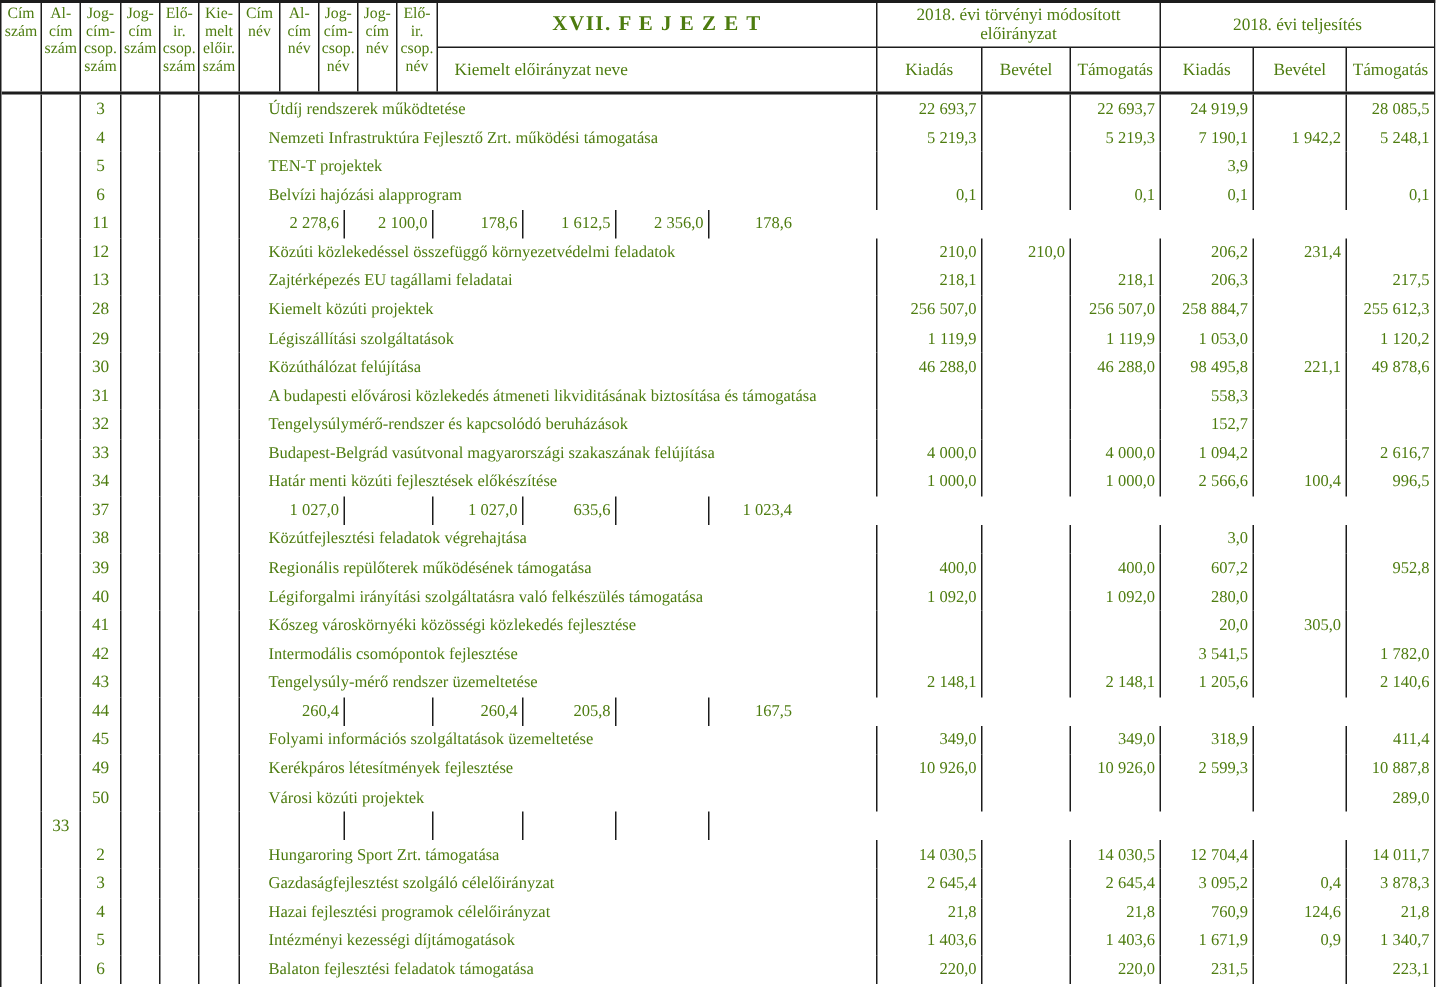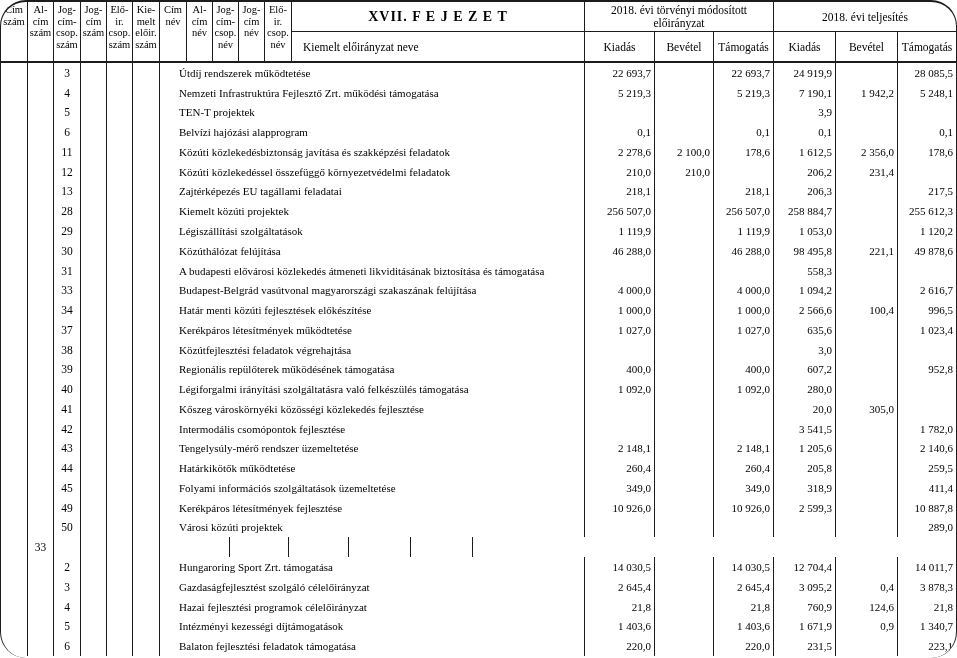--- a/index.html
+++ b/index.html
@@ -5,23 +5,22 @@
   html,body{margin:0;padding:0;background:#fff;}
   .tbl{
     position:relative;
     width:957px;height:658px;
     box-sizing:border-box;
     border-top:2px solid #1c1c1c;
     border-left:1px solid #1c1c1c;
     border-right:1px solid #1c1c1c;
     background:#fff;
     font-family:"Liberation Serif","DejaVu Serif",serif;
-    color:#000000;
+    color:#4d7c0f;
     overflow:hidden;
-    border-radius:26px;
   }
   
   .hdr{position:relative;height:61px;border-bottom:2px solid #1c1c1c;box-sizing:border-box;}
   .hc{
     position:absolute;top:0;bottom:0;box-sizing:border-box;
     border-right:1px solid #1c1c1c;
     font-size:10.5px;line-height:11.5px;text-align:center;
     padding-top:2px;white-space:pre-line;overflow:hidden;
   }
   .band{position:absolute;box-sizing:border-box;display:flex;align-items:center;justify-content:center;}
@@ -190,21 +189,20 @@
     <div class="val v5">0,1</div>
   </div>
 
   <div class="row">
     <div class="nc nc0"></div>
     <div class="nc nc1"></div>
     <div class="nc nc2">11</div>
     <div class="nc nc3"></div>
     <div class="nc nc4"></div>
     <div class="nc nc5"></div>
-    <div class="name lvl3">Közúti közlekedésbiztonság javítása és szakképzési feladatok</div>
     <div class="val v0">2 278,6</div>
     <div class="val v1">2 100,0</div>
     <div class="val v2">178,6</div>
     <div class="val v3">1 612,5</div>
     <div class="val v4">2 356,0</div>
     <div class="val v5">178,6</div>
   </div>
 
   <div class="row">
     <div class="nc nc0"></div>
@@ -295,20 +293,35 @@
     <div class="nc nc5"></div>
     <div class="name lvl3">A budapesti elővárosi közlekedés átmeneti likviditásának biztosítása és támogatása</div>
     <div class="val v0"></div>
     <div class="val v1"></div>
     <div class="val v2"></div>
     <div class="val v3">558,3</div>
     <div class="val v4"></div>
     <div class="val v5"></div>
   </div>
 
+  <div class="row">
+    <div class="nc nc0"></div>
+    <div class="nc nc1"></div>
+    <div class="nc nc2">32</div>
+    <div class="nc nc3"></div>
+    <div class="nc nc4"></div>
+    <div class="nc nc5"></div>
+    <div class="name lvl3">Tengelysúlymérő-rendszer és kapcsolódó beruházások</div>
+    <div class="val v0"></div>
+    <div class="val v1"></div>
+    <div class="val v2"></div>
+    <div class="val v3">152,7</div>
+    <div class="val v4"></div>
+    <div class="val v5"></div>
+  </div>
 
   <div class="row">
     <div class="nc nc0"></div>
     <div class="nc nc1"></div>
     <div class="nc nc2">33</div>
     <div class="nc nc3"></div>
     <div class="nc nc4"></div>
     <div class="nc nc5"></div>
     <div class="name lvl3">Budapest-Belgrád vasútvonal magyarországi szakaszának felújítása</div>
     <div class="val v0">4 000,0</div>
@@ -335,21 +348,20 @@
     <div class="val v5">996,5</div>
   </div>
 
   <div class="row">
     <div class="nc nc0"></div>
     <div class="nc nc1"></div>
     <div class="nc nc2">37</div>
     <div class="nc nc3"></div>
     <div class="nc nc4"></div>
     <div class="nc nc5"></div>
-    <div class="name lvl3">Kerékpáros létesítmények működtetése</div>
     <div class="val v0">1 027,0</div>
     <div class="val v1"></div>
     <div class="val v2">1 027,0</div>
     <div class="val v3">635,6</div>
     <div class="val v4"></div>
     <div class="val v5">1 023,4</div>
   </div>
 
   <div class="row">
     <div class="nc nc0"></div>
@@ -447,27 +459,26 @@
     <div class="val v5">2 140,6</div>
   </div>
 
   <div class="row">
     <div class="nc nc0"></div>
     <div class="nc nc1"></div>
     <div class="nc nc2">44</div>
     <div class="nc nc3"></div>
     <div class="nc nc4"></div>
     <div class="nc nc5"></div>
-    <div class="name lvl3">Határkikötők működtetése</div>
     <div class="val v0">260,4</div>
     <div class="val v1"></div>
     <div class="val v2">260,4</div>
     <div class="val v3">205,8</div>
     <div class="val v4"></div>
-    <div class="val v5">259,5</div>
+    <div class="val v5">167,5</div>
   </div>
 
   <div class="row">
     <div class="nc nc0"></div>
     <div class="nc nc1"></div>
     <div class="nc nc2">45</div>
     <div class="nc nc3"></div>
     <div class="nc nc4"></div>
     <div class="nc nc5"></div>
     <div class="name lvl3">Folyami információs szolgáltatások üzemeltetése</div>

